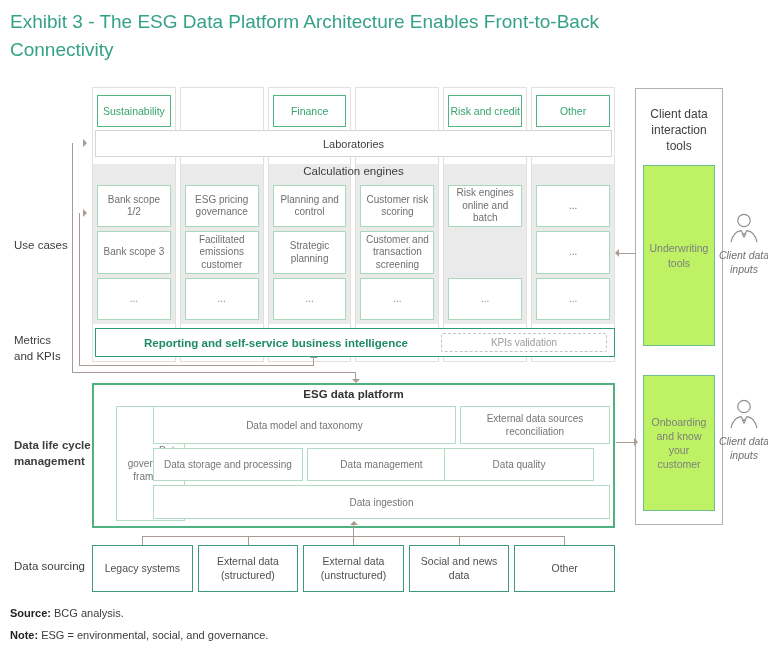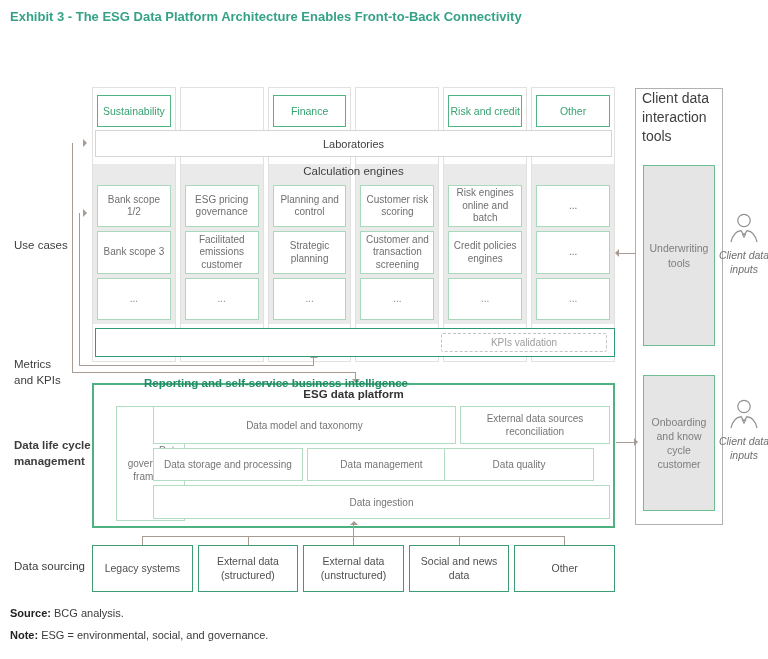--- a/index.html
+++ b/index.html
@@ -6,21 +6,21 @@
   body { background:#fff; }
   #root {
     position:relative; width:768px; height:659px; background:#ffffff;
     font-family:"Liberation Sans", sans-serif; overflow:hidden;
   }
   .abs { position:absolute; }
 
   
   .title {
     left:10px; top:8px; width:680px;
-    font-size:13px; line-height:1.45; font-weight:700; color:#35a287;
+    font-size:19px; line-height:1.45; font-weight:400; color:#35a287;
   }
 
   
   .side-label {
     font-size:11.5px; color:#3d3d3d; line-height:1.35;
   }
 
   
   .strips {
     left:92px; top:87px; width:523px; height:275px;
@@ -61,21 +61,21 @@
     left:95px; top:165px; width:517px; text-align:center;
     font-size:11.5px; color:#3e3e3e; z-index:3;
   }
   .report-bar {
     left:95px; top:328px; width:520px; height:29px;
     background:#fff; border:1px solid #2e9b73; z-index:3;
   }
   .report-text {
     position:absolute; left:10px; top:0; width:340px; height:100%;
     display:flex; align-items:center; justify-content:center;
-    font-size:11.5px; font-weight:bold; color:#1e8a66;margin-top:40px;
+    font-size:11.5px; font-weight:bold; color:#1e8a66;
   }
   .kpis-box {
     position:absolute; left:345px; top:4px; width:166px; height:19px;
     border:1px dashed #c4c4c4; border-radius:2px;
     display:flex; align-items:center; justify-content:center;
     font-size:10px; color:#9c9c9c; background:#fff;
   }
 
   
   .platform {
@@ -109,26 +109,26 @@
     display:flex; align-items:center; justify-content:center; text-align:center;
     font-size:10.5px; color:#4f4f4f; line-height:1.3; padding:1px 6px;
   }
 
   
   .client-panel {
     left:635px; top:88px; width:88px; height:437px;
     background:#fff; border:1px solid #b3b1ae;
   }
   .client-title {
-    position:absolute; left:0; top:0; width:100%; 
-    font-size:14px; color:#3e3e3e; line-height:1.35; padding:0 6px;
+    position:absolute; left:0; top:17px; width:100%; text-align:center;
+    font-size:12px; color:#3e3e3e; line-height:1.35; padding:0 6px;
   }
   .cbox {
     position:absolute; left:7px; width:72px;
-    background:#e5e5e5; border:1px solid #6fbe92;
+    background:#bef264; border:1px solid #6fbe92;
     display:flex; align-items:center; justify-content:center; text-align:center;
     font-size:10.5px; color:#7e7e7e; line-height:1.35; padding:2px;
   }
   .cbox.uw { top:76px;  height:181px; }
   .cbox.ob { top:286px; height:136px; }
 
   .person { width:30px; height:32px; }
   .client-inputs {
     font-size:10.5px; font-style:italic; color:#6f6f6f;
     text-align:center; line-height:1.35; width:52px;
@@ -147,21 +147,21 @@
   .arr.down  { border-top-color:#a89b93; border-bottom-width:0; }
 </style>
 </head>
 <body>
 
 <div id="root">
 
   <div class="abs title">Exhibit 3 - The ESG Data Platform Architecture Enables Front-to-Back Connectivity</div>
 
   <div class="abs side-label" style="left:14px; top:238px; width:70px;">Use cases</div>
-  <div class="abs side-label" style="left:14px; top:333px; width:58px;margin-top:24px;">Metrics and KPIs</div>
+  <div class="abs side-label" style="left:14px; top:333px; width:58px;">Metrics and KPIs</div>
   <div class="abs side-label" style="left:14px; top:438px; width:86px;font-weight:bold;">Data life cycle management</div>
   <div class="abs side-label" style="left:14px; top:559px; width:86px;">Data sourcing</div>
 
   <div class="abs strips">
     <div class="strip">
       <div class="grayband"></div>
       <div class="domain-box">Sustainability</div>
       <div class="ebox r1">Bank scope 1/2</div>
       <div class="ebox r2">Bank scope 3</div>
       <div class="ebox r3">...</div>
@@ -182,21 +182,20 @@
     <div class="strip">
       <div class="grayband"></div>
       <div class="ebox r1">Customer risk scoring</div>
       <div class="ebox r2">Customer and transaction screening</div>
       <div class="ebox r3">...</div>
     </div>
     <div class="strip">
       <div class="grayband"></div>
       <div class="domain-box">Risk and credit</div>
       <div class="ebox r1">Risk engines online and batch</div>
-      <div class="ebox r2">Credit policies engines</div>
       <div class="ebox r3">...</div>
     </div>
     <div class="strip">
       <div class="grayband"></div>
       <div class="domain-box">Other</div>
       <div class="ebox r1">...</div>
       <div class="ebox r2">...</div>
       <div class="ebox r3">...</div>
     </div>
   </div>
@@ -224,21 +223,21 @@
     <div class="sbox">Legacy systems</div>
     <div class="sbox">External data (structured)</div>
     <div class="sbox">External data (unstructured)</div>
     <div class="sbox">Social and news data</div>
     <div class="sbox">Other</div>
   </div>
 
   <div class="abs client-panel">
     <div class="client-title">Client data interaction tools</div>
     <div class="cbox uw">Underwriting tools</div>
-    <div class="cbox ob">Onboarding and know cycle customer</div>
+    <div class="cbox ob">Onboarding and know your customer</div>
   </div>
 
   <div class="abs" style="left:729px; top:212px;">
     <svg class="person" viewBox="0 0 30 32">
       <circle cx="15" cy="8.5" r="6.2" fill="none" stroke="#8f8f8f" stroke-width="1.2"></circle>
       <path d="M2 30 Q4.5 19.5 12 18.7 L15 23 L18 18.7 Q25.5 19.5 28 30" fill="none" stroke="#8f8f8f" stroke-width="1.2"></path>
       <path d="M13 21.5 L15 25.5 L17 21.5" fill="none" stroke="#8f8f8f" stroke-width="1"></path>
     </svg>
   </div>
   <div class="abs client-inputs" style="left:718px; top:248px;">Client data inputs</div>

